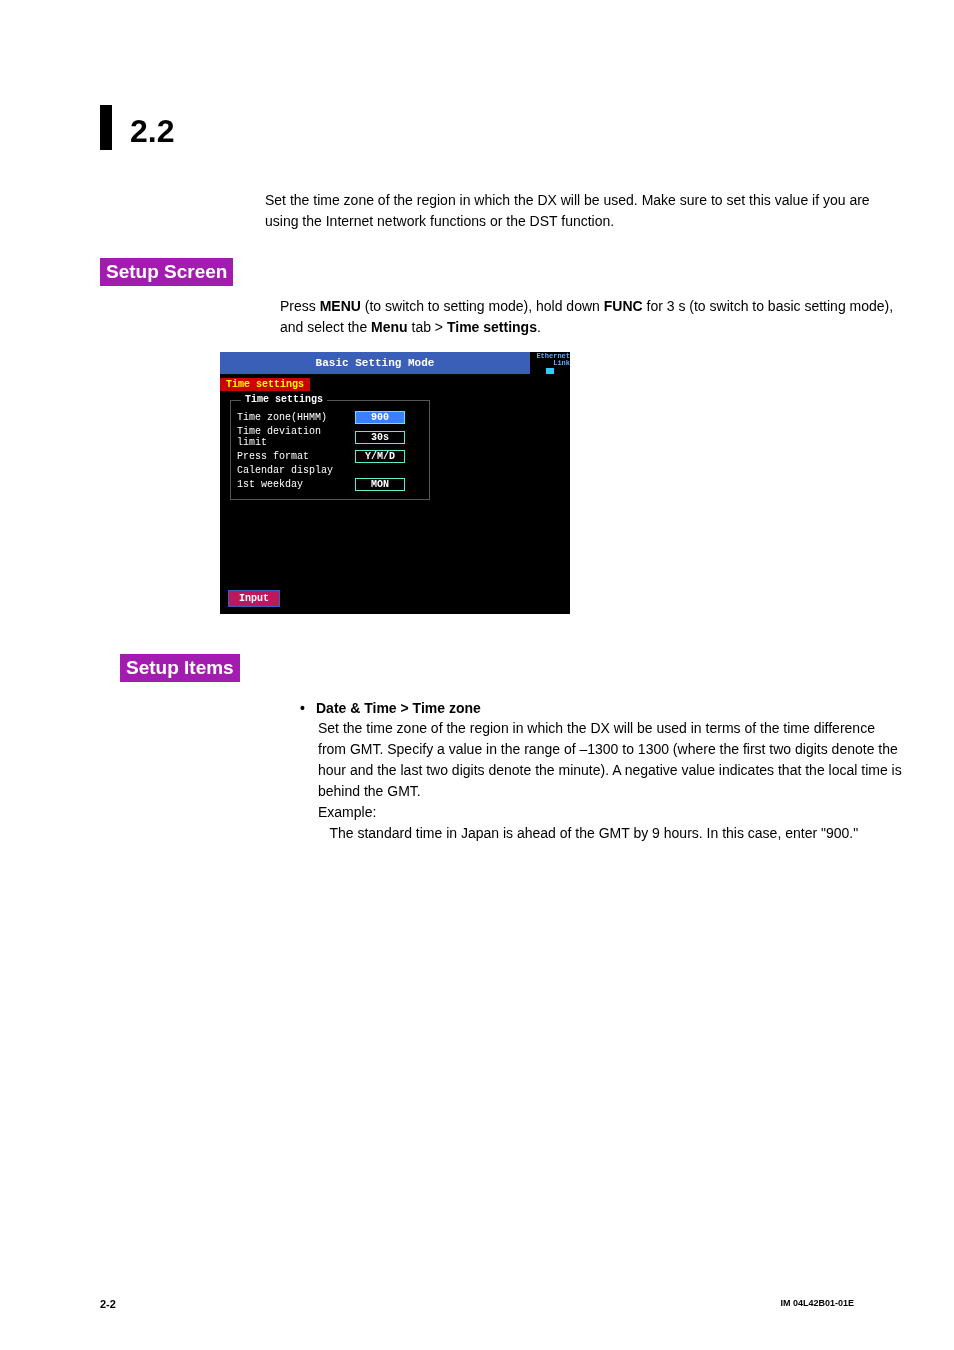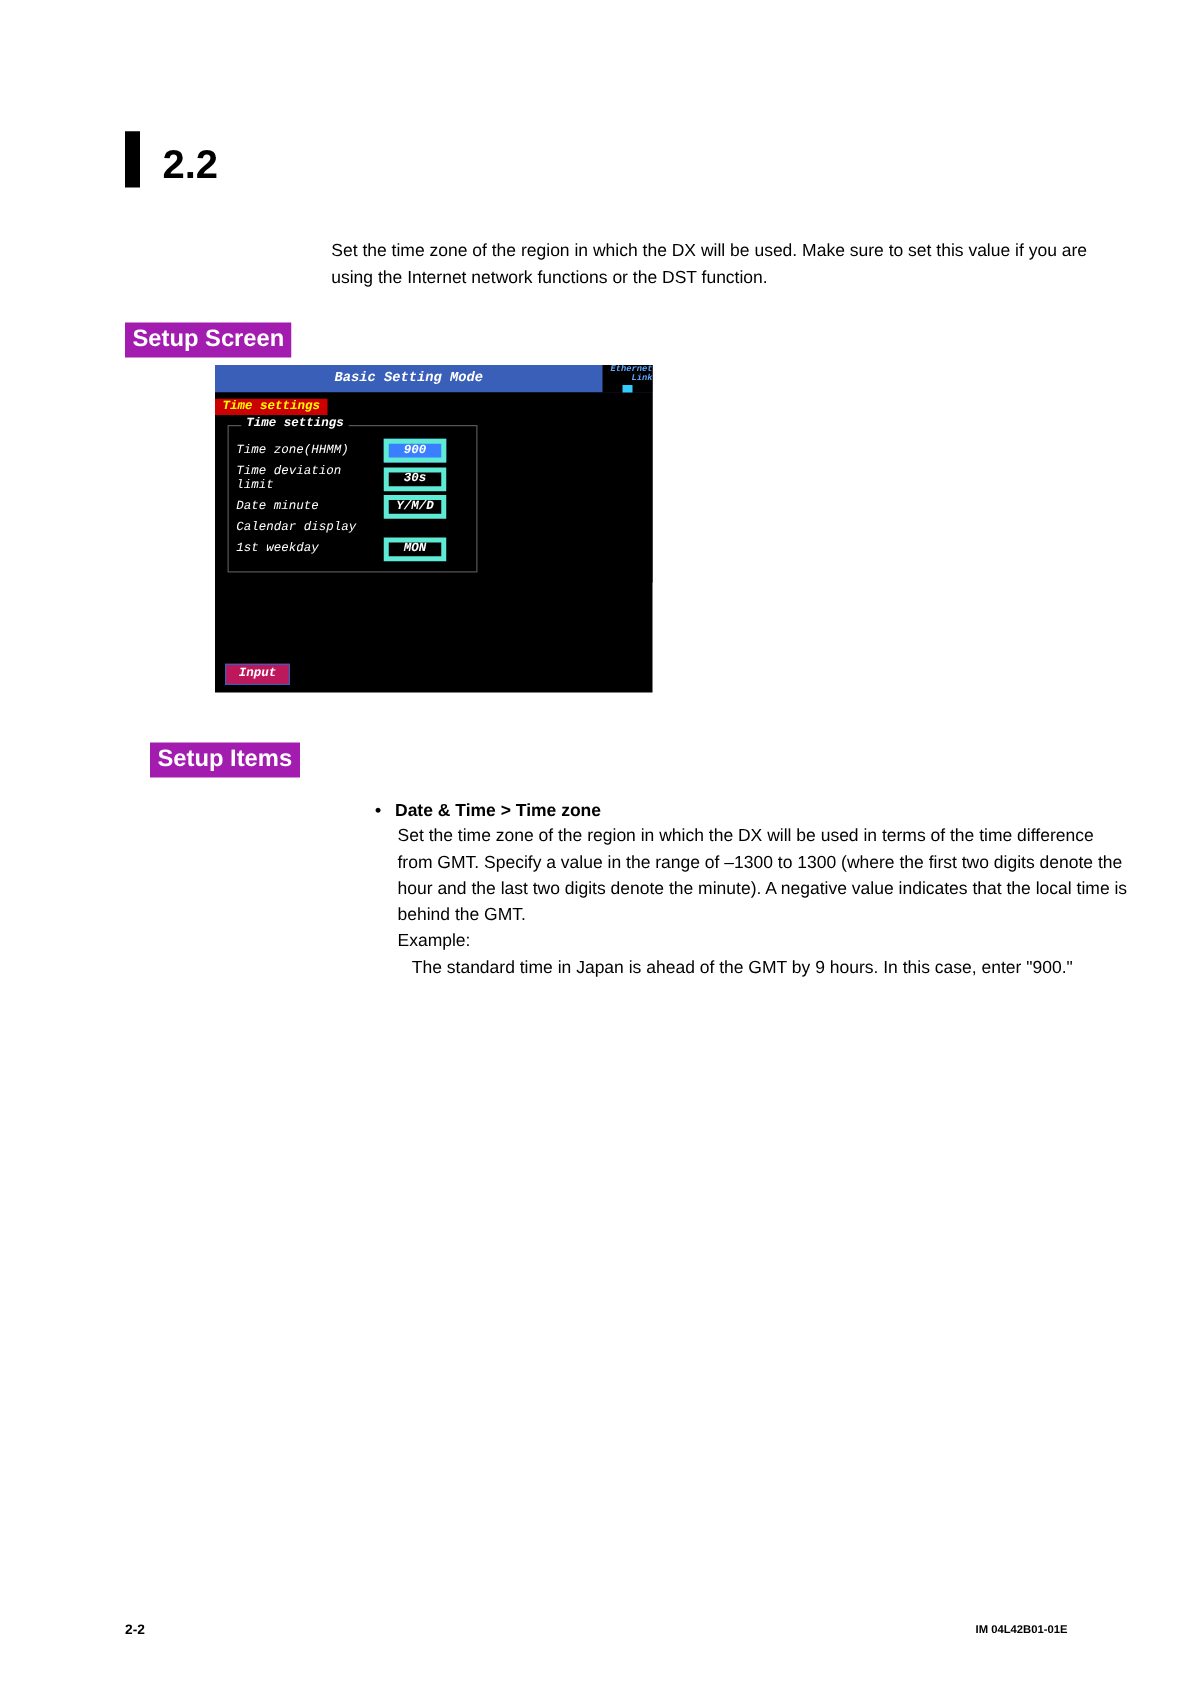--- a/index.html
+++ b/index.html
@@ -22,34 +22,34 @@
       background: #a21caf;
       color: #fff;
       font-weight: bold;
       font-size: 19px;
       padding: 3px 6px;
       margin-top: 4px;
     }
     .section-body { margin-left: 180px; margin-top: 10px; }
     .instruction { font-size: 14px; line-height: 1.5; margin-bottom: 14px; }
     .instruction b { font-weight: bold; }
-    .screenshot-wrap { margin-left: 72px; margin-top: 6px; margin-bottom: 36px; font-style: italic; }
+    .screenshot-wrap { margin-left: 120px; margin-top: 6px; margin-bottom: 36px; }
     .screenshot { width: 350px; height: 262px; background: #000; position: relative; font-family: "Courier New", monospace; }
     .shot-titlebar { background: #3a5fb8; color: #fff; font-size: 11px; font-weight: bold; text-align: center; height: 22px; line-height: 22px; display: flex; }
     .shot-title-text { flex: 1; }
     .shot-eth { width: 40px; background: #000; color: #5fa8ff; font-size: 7px; line-height: 7px; text-align: right; padding-top: 1px; }
     .shot-eth-led { width: 8px; height: 6px; background: #3cf; margin: 1px auto 0; }
     .shot-tabbar { height: 16px; background: #000; }
     .shot-tab { display: inline-block; background: #c00; color: #ff0; font-size: 10px; font-weight: bold; padding: 1px 6px; }
     .shot-body { background: #000; padding: 10px 10px 8px 10px; color: #fff; font-size: 10px; }
     .shot-group { border: 1px solid #555; padding: 8px 6px 6px 6px; width: 200px; position: relative; }
     .shot-group-title { position: absolute; top: -7px; left: 10px; background: #000; padding: 0 4px; font-weight: bold; }
     .shot-row { display: flex; align-items: center; margin: 2px 0; }
     .shot-lbl { width: 118px; }
-    .shot-val { width: 50px; border: 4px solid #5eead4; text-align: center; background: #000; color: #fff; font-weight: bold; }
+    .shot-val { width: 50px; border: 1px solid #5eead4; text-align: center; background: #000; color: #fff; font-weight: bold; }
     .shot-val.selected { background: #3a7fff; color: #fff; }
     .shot-footer { position: absolute; bottom: 8px; left: 8px; }
     .shot-input-btn { background: #be185d; color: #fff; font-size: 10px; font-weight: bold; padding: 2px 10px; border: 1px solid #3a5fb8; }
     .items-block { margin-bottom: 40px; margin-left: 20px; }
     .item-heading { font-size: 14px; font-weight: bold; margin-left: 180px; }
     .item-heading .bullet { display: inline-block; width: 16px; }
     .item-body { margin-left: 198px; font-size: 14px; line-height: 1.5; margin-top: 2px; }
     .footer { position: absolute; bottom: 40px; left: 100px; right: 100px; font-size: 11px; }
     .footer-left { font-weight: bold; }
     .footer-right { float: right; font-weight: bold; font-size: 9px; }
@@ -60,20 +60,25 @@
 <div class="page">
   <div class="heading-row">
     <div class="heading-bar"></div>
     <div class="heading-num">2.2</div>
   </div>
 
   <div class="intro">Set the time zone of the region in which the DX will be used. Make sure to set this value if you are using the Internet network functions or the DST function.</div>
 
   <div>
     <span class="section-label">Setup Screen</span>
+    <div class="section-body">
+      <div class="instruction">
+        <span>Press </span><b>MENU</b><span> (to switch to setting mode), hold down </span><b>FUNC</b><span> for 3 s (to switch to basic setting mode), and select the </span><b>Menu</b><span> tab &gt; </span><b>Time settings</b><span>.</span>
+      </div>
+    </div>
     <div class="screenshot-wrap">
       <div class="screenshot">
         <div class="shot-titlebar">
           <div class="shot-title-text">Basic Setting Mode</div>
           <div class="shot-eth">
             <span style="white-space:pre-line;">Ethernet
 Link</span>
             <div class="shot-eth-led"></div>
           </div>
         </div>
@@ -85,21 +90,21 @@
             <div class="shot-group-title">Time settings</div>
             <div class="shot-row">
               <span class="shot-lbl">Time zone(HHMM)</span>
               <span class="shot-val selected">900</span>
             </div>
             <div class="shot-row">
               <span class="shot-lbl">Time deviation limit</span>
               <span class="shot-val">30s</span>
             </div>
             <div class="shot-row">
-              <span class="shot-lbl">Date minute</span>
+              <span class="shot-lbl">Press format</span>
               <span class="shot-val">Y/M/D</span>
             </div>
             <div class="shot-row">
               <span class="shot-lbl">Calendar display</span>
             </div>
             <div class="shot-row">
               <span class="shot-lbl">1st weekday</span>
               <span class="shot-val">MON</span>
             </div>
           </div>

